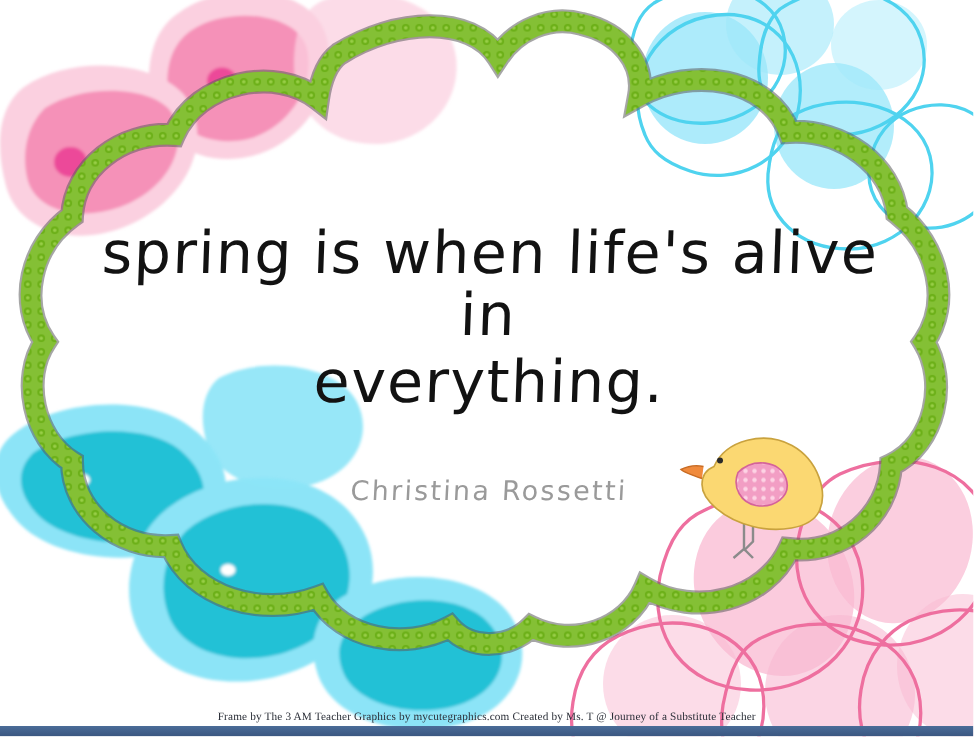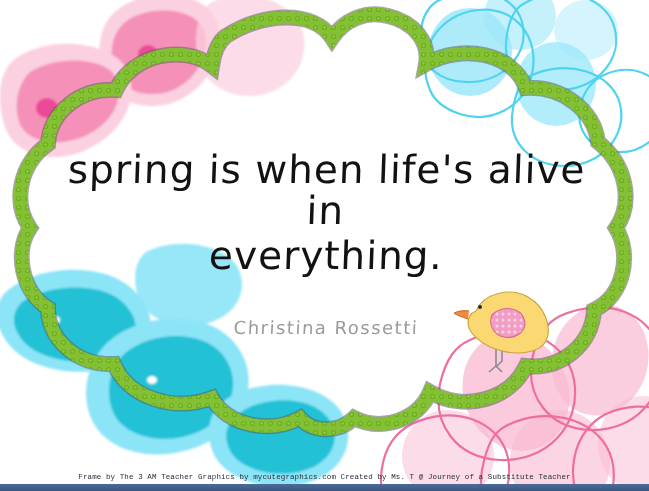--- a/index.html
+++ b/index.html
@@ -75,21 +75,21 @@
   }
   .bird svg { display: block; }
 
   
   .footer-text {
     position: absolute;
     left: 0;
     top: 473px;
     width: 649px;
     text-align: center;
-    font-family: Liberation Mono, monospace;
+    font-family: Liberation Serif, serif;
     font-size: 7.5px;
     color: #2b2f38;
     letter-spacing: 0.1px;
     white-space: nowrap;
   }
   .footer-bar {
     position: absolute;
     left: 0;
     top: 484px;
     width: 649px;

